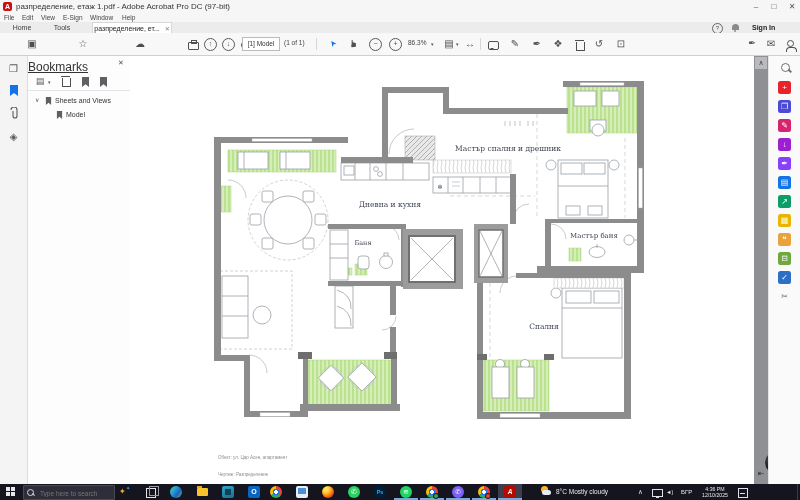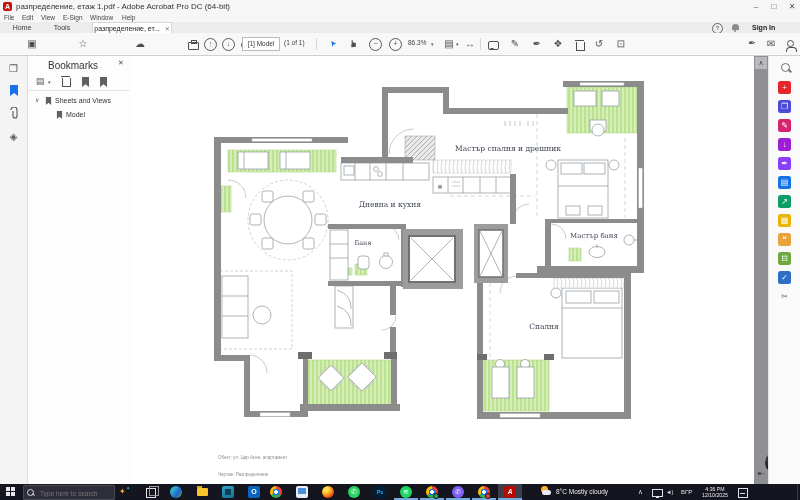--- a/index.html
+++ b/index.html
@@ -44,21 +44,21 @@
   .printer{width:9px;height:6px;border:1px solid #4f4f52;border-radius:1px;}
   .printer::before{content:"";position:absolute;left:2px;top:-3px;width:4px;height:2px;border:1px solid #4f4f52;}
 
   
   #leftrail{left:0;top:56px;width:27px;height:428px;background:#f4f4f5;border-right:1px solid #dddde0;}
   .rail-ic{left:7px;width:13px;height:13px;font-size:10px;color:#5a5a5e;text-align:center;line-height:13px;}
   .bm-shape{width:8px;height:11px;background:#1473e6;clip-path:polygon(0 0,100% 0,100% 100%,50% 72%,0 100%);}
   .bm-out{width:7px;height:10px;background:#5f6063;clip-path:polygon(0 0,100% 0,100% 100%,50% 72%,0 100%);}
   .bm-out.small{transform:scale(.85);}
   #bmpanel{left:28px;top:56px;width:102px;height:428px;background:#fdfdfd;border-right:1px solid #c9c9cc;}
-  #bm-title{left:20px;top:4px;font-size:10px;color:#333;}
+  #bm-title{left:0;top:4px;font-size:12px;color:#333;text-decoration:underline;}
   #bm-close{left:90px;top:3px;font-size:7px;color:#555;}
   .bm-toolrow{top:18px;}
   #bm-tree{left:0;top:38px;width:100px;}
   .tree-row{font-size:7px;color:#333;height:13px;line-height:13px;}
 
   
   #docarea{left:130px;top:56px;width:624px;height:428px;background:#ffffff;}
   #scrollstrip{left:754px;top:56px;width:14px;height:428px;background:#8f9094;}
   #scroll-up{left:755px;top:57px;width:12px;height:12px;background:#b9babd;color:#3c3c3e;font-size:7px;line-height:12px;text-align:center;}
   #scroll-left{left:755px;top:468px;width:12px;height:12px;color:#2e2e30;font-size:8px;line-height:12px;text-align:center;}
@@ -121,21 +121,21 @@
   .acenter{top:4px;width:8px;height:8px;border:1px solid #dfe2e8;}
   .acenter::after{content:"";position:absolute;left:1px;top:4px;width:5px;height:1px;background:#dfe2e8;}
 </style>
 </head>
 <body>
 
 <div id="screen">
 
   <div class="abs" id="titlebar">
     <span class="abs acro-sq">A</span>
-    <span class="abs" id="title-text">разпределение, етаж 1.pdf - Adobe Acrobat Pro DC (64-bit)</span>
+    <span class="abs" id="title-text">разпределение, етаж 1.pdf - Adobe Acrobat Pro DC (97-bit)</span>
     <span class="abs winctl" style="left:748px;">–</span>
     <span class="abs winctl" style="left:766px;">□</span>
     <span class="abs winctl" style="left:784px;">✕</span>
   </div>
 
   <div class="abs" id="menubar">
     <span class="abs menu-item" style="left:4px;">File</span>
     <span class="abs menu-item" style="left:22px;">Edit</span>
     <span class="abs menu-item" style="left:41px;">View</span>
     <span class="abs menu-item" style="left:63px;">E-Sign</span>

